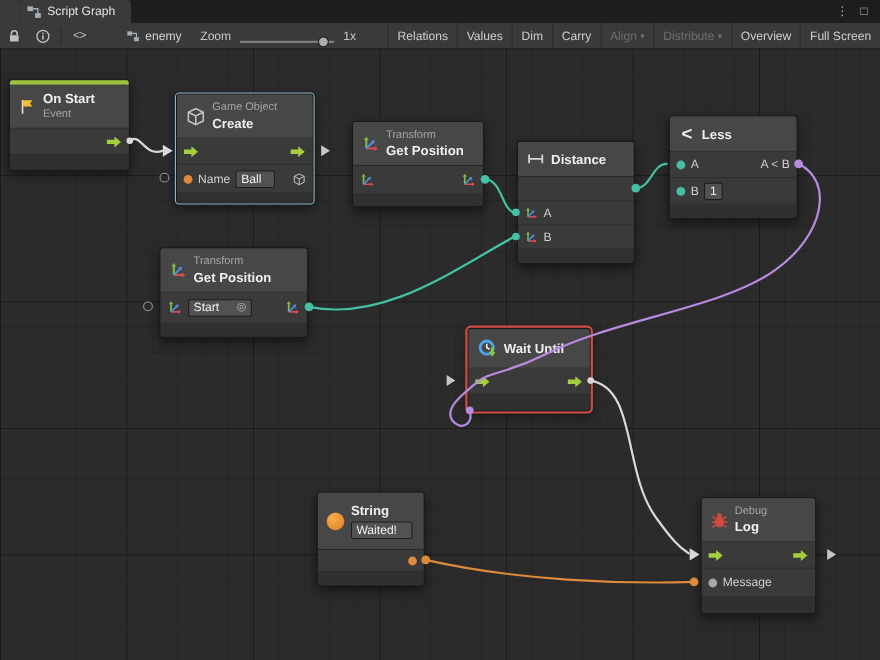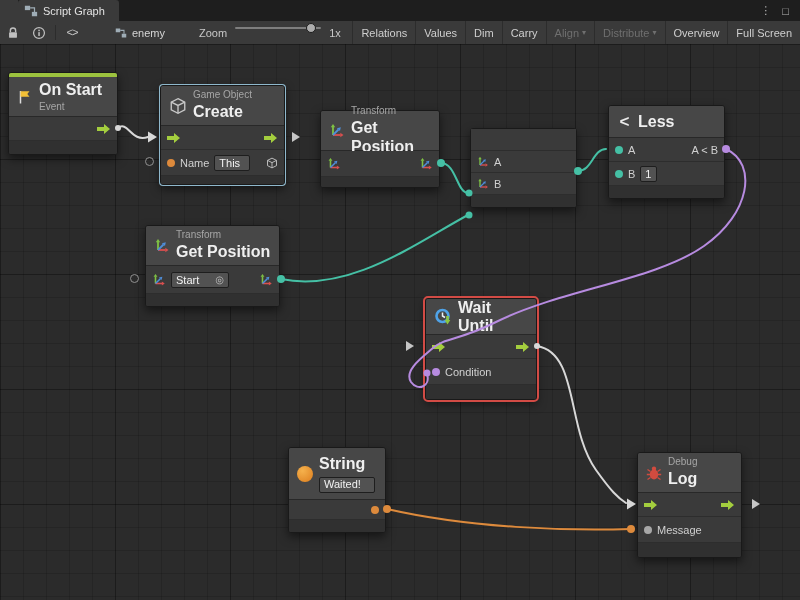--- a/index.html
+++ b/index.html
@@ -12,21 +12,21 @@
   .titlebar{position:absolute;top:0;left:18px;width:800px;height:21px;background:#1E1E1E;display:flex;align-items:stretch}
   .tab{display:flex;align-items:center;gap:5px;padding:0 14px 0 6px;background:#3A3A3A;color:#E3E3E3;font-size:11px;border-radius:3px 3px 0 0}
   .tb-right{margin-left:auto;display:flex;align-items:center;gap:11px;padding-right:9px;color:#B8B8B8;font-size:11px}
   .tb-right span{cursor:default}
   
   .toolbar{position:absolute;top:21px;left:0;width:800px;height:23px;background:#3A3A3A;border-bottom:1px solid #232323;display:flex;align-items:center;font-size:11px;color:#C8C8C8}
   .ticon{display:flex;align-items:center;justify-content:center;width:26px;height:100%}
   .vsep{width:1px;height:15px;background:#2C2C2C;margin:0 3px}
   .codeglyph{font-family:"Liberation Mono",monospace;font-size:11px;color:#C8C8C8;letter-spacing:-1px}
   .graphname{display:flex;align-items:center;gap:5px;margin-left:30px;color:#D5D5D5}
-  .zoomwrap{display:flex;align-items:flex-start;gap:8px;margin-left:34px}
+  .zoomwrap{display:flex;align-items:flex-end;gap:8px;margin-left:17px}
   .ztrack{width:86px;height:2px;background:#7E7E7E;border-radius:1px;position:relative}
   .zknob{position:absolute;right:5px;top:-4px;width:10px;height:10px;border-radius:50%;background:#ACACAC;border:1px solid #1C1C1C;box-sizing:border-box}
   .tbuttons{margin-left:auto;display:flex;height:100%}
   .tbtn{display:flex;align-items:center;padding:0 8px;border-left:1px solid #2C2C2C;color:#CFCFCF;white-space:nowrap}
   .tbtn.disabled{color:#6F6F6F}
   .caret{font-size:8px;margin-left:3px}
   
   .canvas{position:absolute;top:44px;left:0;width:800px;height:556px;overflow:hidden;
     background-color:#2B2B2B;
     background-image:
@@ -40,21 +40,21 @@
   .node{position:absolute;background:#3A3A3A;border:1px solid #191919;border-radius:3px;box-shadow:0 4px 10px rgba(0,0,0,.5);color:#D8D8D8;z-index:2;box-sizing:border-box}
   .node.selected{box-shadow:0 0 0 1px #8FB8CC,0 4px 10px rgba(0,0,0,.55)}
   .node.alert{outline:2px solid #D24B45}
   .nhead{display:flex;align-items:center;gap:6px;padding:0 8px;background:#474747;border-bottom:1px solid #282828;border-radius:2px 2px 0 0;box-sizing:border-box}
   .nhead.h2{height:40px}
   .nhead.h1{height:32px}
   .nhead.tall{height:52px}
   .strip{height:4px;border-radius:2px 2px 0 0}
   .tcol{display:flex;flex-direction:column;line-height:1.2;gap:1px}
   .cat{font-size:10px;color:#A6A6A6}
-  .ttl{font-size:16px;font-weight:bold;color:#EFEFEF}
+  .ttl{font-size:12px;font-weight:bold;color:#EFEFEF}
   .nrow{display:flex;align-items:center;gap:5px;padding:0 6px;background:#3A3A3A;border-bottom:1px solid #2D2D2D;box-sizing:border-box;position:relative}
   .nfoot{background:#303030;border-radius:0 0 2px 2px}
   .plabel{font-size:11px;color:#D0D0D0}
   .dot{width:8px;height:8px;border-radius:50%;flex:none}
   .grow{flex:1}
   .i18{width:18px;height:18px;flex:none}
   .i16{width:16px;height:16px;flex:none}
   .i14{width:14px;height:14px;flex:none}
   .i12{width:12px;height:12px;flex:none}
   .flow{width:14px;height:10px;flex:none}
@@ -255,21 +255,21 @@
         </svg>
       <span class="grow"></span>
       <svg class="flow" viewBox="0 0 14 10">
           <use href="#flowArrow"></use>
         </svg>
     </div>
     <div class="nrow" style="height:26px">
       <span class="dot" style="background:#DD8A3C"></span>
       <span class="plabel">Name</span>
       <span class="field" style="width:36px">
-        <span>This</span>
+        <span>Ball</span>
       </span>
       <span class="grow"></span>
       <svg class="i12" viewBox="0 0 16 16">
           <use href="#cubeIcon"></use>
         </svg>
     </div>
     <div class="nfoot" style="height:8px"></div>
   </div>
 
   <div class="node" style="left:320px;top:66px;width:120px">
@@ -288,20 +288,26 @@
         </svg>
       <span class="grow"></span>
       <svg class="i14" viewBox="0 0 16 16">
           <use href="#axisIcon"></use>
         </svg>
     </div>
     <div class="nfoot" style="height:10px"></div>
   </div>
 
   <div class="node" style="left:470px;top:84px;width:107px">
+    <div class="nhead h1">
+      <svg class="i16" viewBox="0 0 16 16">
+          <use href="#distIcon"></use>
+        </svg>
+      <span class="ttl">Distance</span>
+    </div>
     <div class="nrow" style="height:22px">
       <span class="grow"></span>
     </div>
     <div class="nrow" style="height:22px">
       <svg class="i12" viewBox="0 0 16 16">
           <use href="#axisIcon"></use>
         </svg>
       <span class="plabel">A</span>
     </div>
     <div class="nrow" style="height:22px">
@@ -368,24 +374,20 @@
       <span class="ttl">Wait Until</span>
     </div>
     <div class="nrow" style="height:24px">
       <svg class="flow" viewBox="0 0 14 10">
           <use href="#flowArrow"></use>
         </svg>
       <span class="grow"></span>
       <svg class="flow" viewBox="0 0 14 10">
           <use href="#flowArrow"></use>
         </svg>
-    </div>
-    <div class="nrow" style="height:26px">
-      <span class="dot" style="background:#B78BE0"></span>
-      <span class="plabel">Condition</span>
     </div>
     <div class="nfoot" style="height:14px"></div>
   </div>
 
   <div class="node" style="left:288px;top:403px;width:98px">
     <div class="nhead tall">
       <span class="circle-orange"></span>
       <div class="tcol" style="gap:3px">
         <span class="ttl">String</span>
         <span class="field" style="width:56px">

